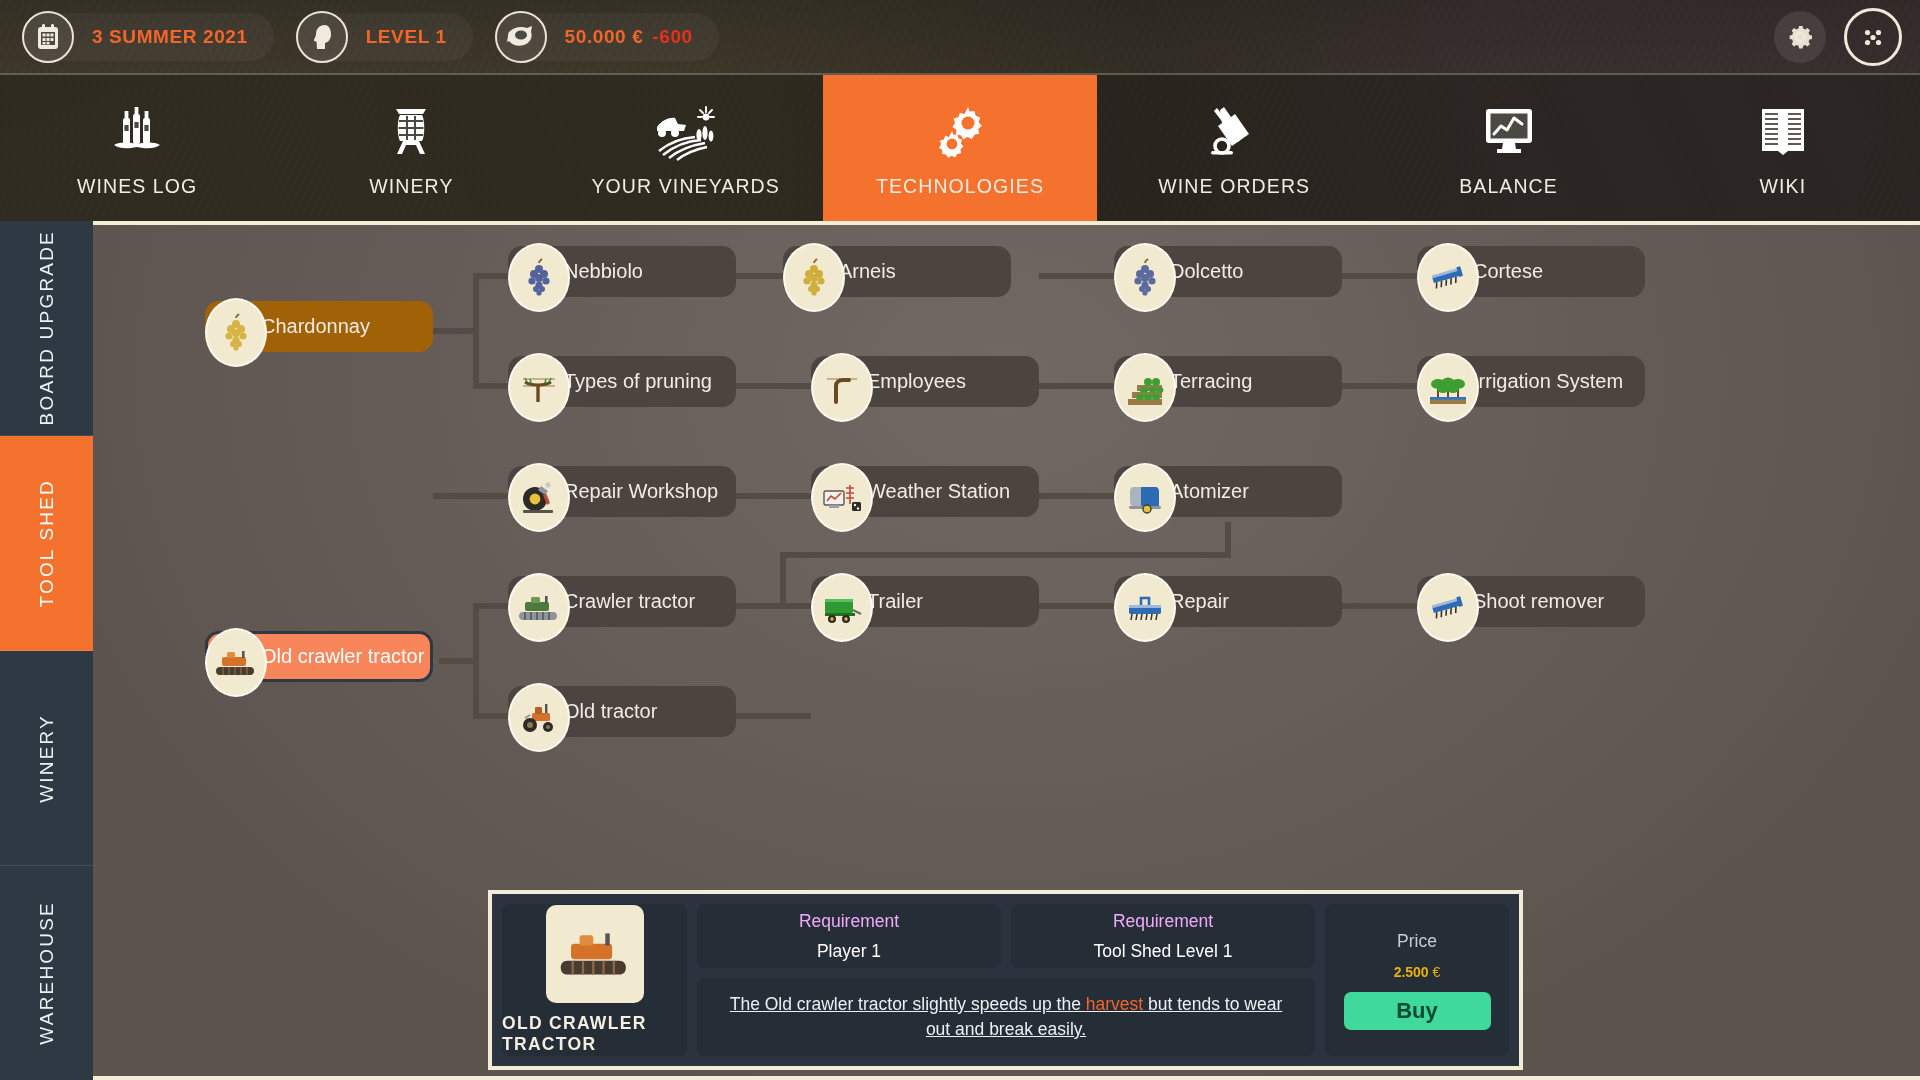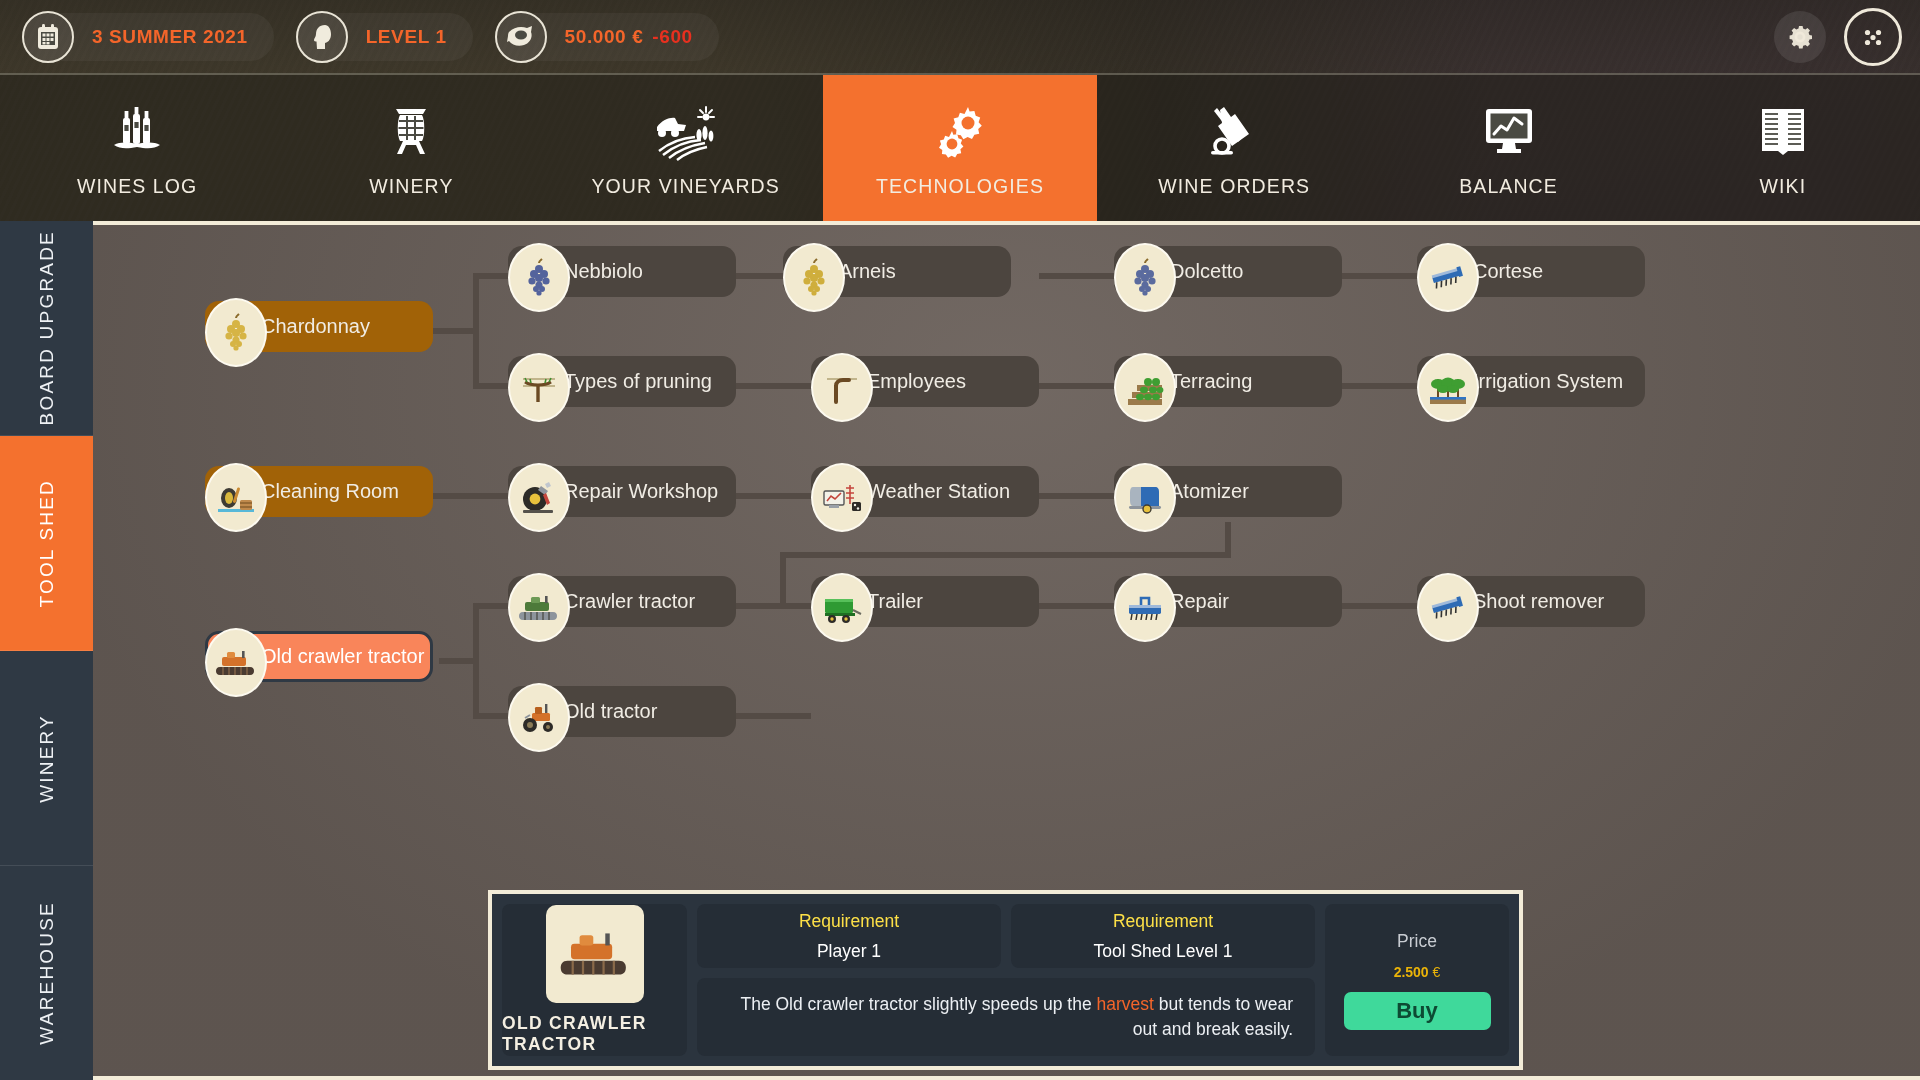--- a/index.html
+++ b/index.html
@@ -154,26 +154,27 @@
   .d-name{
     color:#f4efe2;font-size:17.5px;font-weight:bold;letter-spacing:1.3px;
     text-transform:uppercase;
   }
   .d-mid{flex:1;display:flex;flex-direction:column;gap:10px;}
   .d-reqrow{display:flex;gap:10px;height:64px;}
   .d-req{
     flex:1;display:flex;flex-direction:column;align-items:center;
     justify-content:center;gap:9px;
   }
-  .d-req .rt{color:#fde047;font-size:17.5px;}
+  .d-req .rt{color:#f0abfc;font-size:17.5px;}
   .d-req .rv{color:#ffffff;font-size:17.5px;}
   .d-desc{
     flex:1;display:flex;align-items:center;justify-content:center;
-    color:#eceff3;font-size:17.5px;line-height:1.45;text-align:right;
+    color:#eceff3;font-size:17.5px;line-height:1.45;text-align:center;
     padding:0 22px;
+    text-decoration:underline;
   }
   .d-desc .hl{color:#f4652a;}
   .d-right{
     width:184px;display:flex;flex-direction:column;align-items:center;
     justify-content:center;gap:12px;
   }
   .d-right .pt{color:#c8ccd2;font-size:17.5px;}
   .d-right .pv{color:#eab308;font-size:14px;}
   .d-right .pv b{font-weight:bold;}
   .buybtn{
@@ -637,38 +638,20 @@
               <ellipse cx="11" cy="15" rx="7" ry="5"></ellipse>
               <ellipse cx="21" cy="14" rx="7" ry="5.4"></ellipse>
               <ellipse cx="31" cy="15" rx="7" ry="5"></ellipse>
               <ellipse cx="16" cy="20" rx="6" ry="4"></ellipse>
               <ellipse cx="26" cy="20" rx="6" ry="4"></ellipse>
             </g>
         </svg>
       </div>
     </div>
 
-    <div class="node owned" style="left:112px;top:245px;">
-      <div class="pill" style="width:228px;">
-        <span>Cleaning Room</span>
-      </div>
-      <div class="disc">
-        <svg width="40" height="36" viewBox="0 0 40 36">
-          <rect x="2" y="29" width="36" height="3" fill="#57b8d8"></rect>
-          <ellipse cx="13" cy="18" rx="8" ry="10" fill="#3d3a33"></ellipse>
-          <ellipse cx="13" cy="18" rx="4" ry="6" fill="#d9b83c"></ellipse>
-          <rect x="19" y="7" width="3" height="16" rx="1.4" fill="#c98a32" transform="rotate(18 20 15)"></rect>
-          <rect x="24" y="20" width="12" height="10" rx="1.5" fill="#c08a4c"></rect>
-          <g stroke="#8a5f2c" stroke-width="1.3">
-              <line x1="24" y1="23" x2="36" y2="23"></line>
-              <line x1="24" y1="27" x2="36" y2="27"></line>
-            </g>
-        </svg>
-      </div>
-    </div>
 
     <div class="node" style="left:415px;top:245px;">
       <div class="pill" style="width:228px;">
         <span>Repair Workshop</span>
       </div>
       <div class="disc">
         <svg width="40" height="36" viewBox="0 0 40 36">
           <circle cx="16" cy="19" r="12" fill="#2d2b27"></circle>
           <circle cx="16" cy="19" r="5.4" fill="#e7c13c"></circle>
           <path d="M22 6l7 5-3 4-7-5z" fill="#8f949c"></path>

